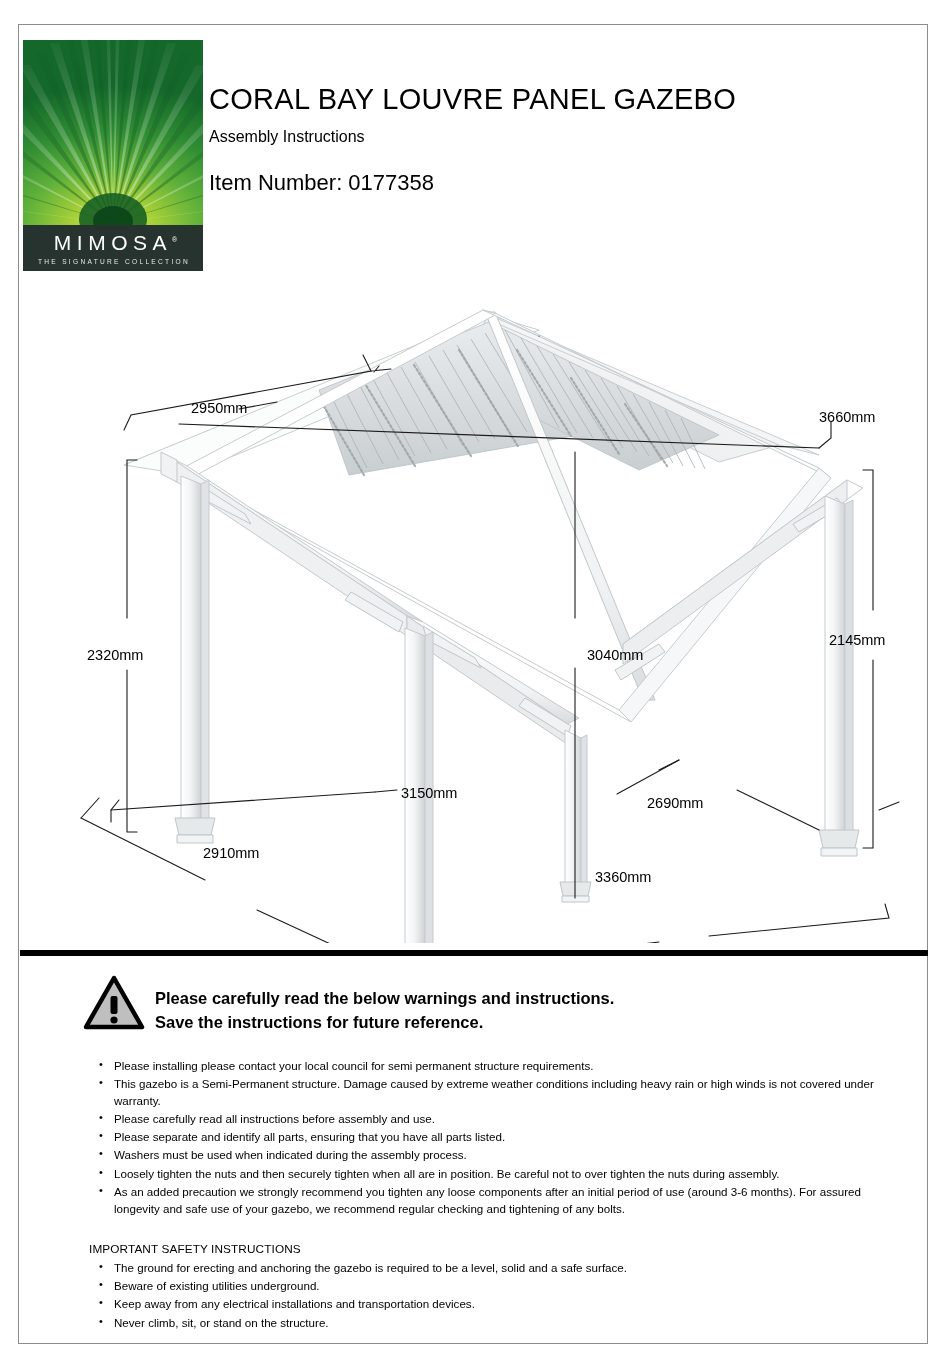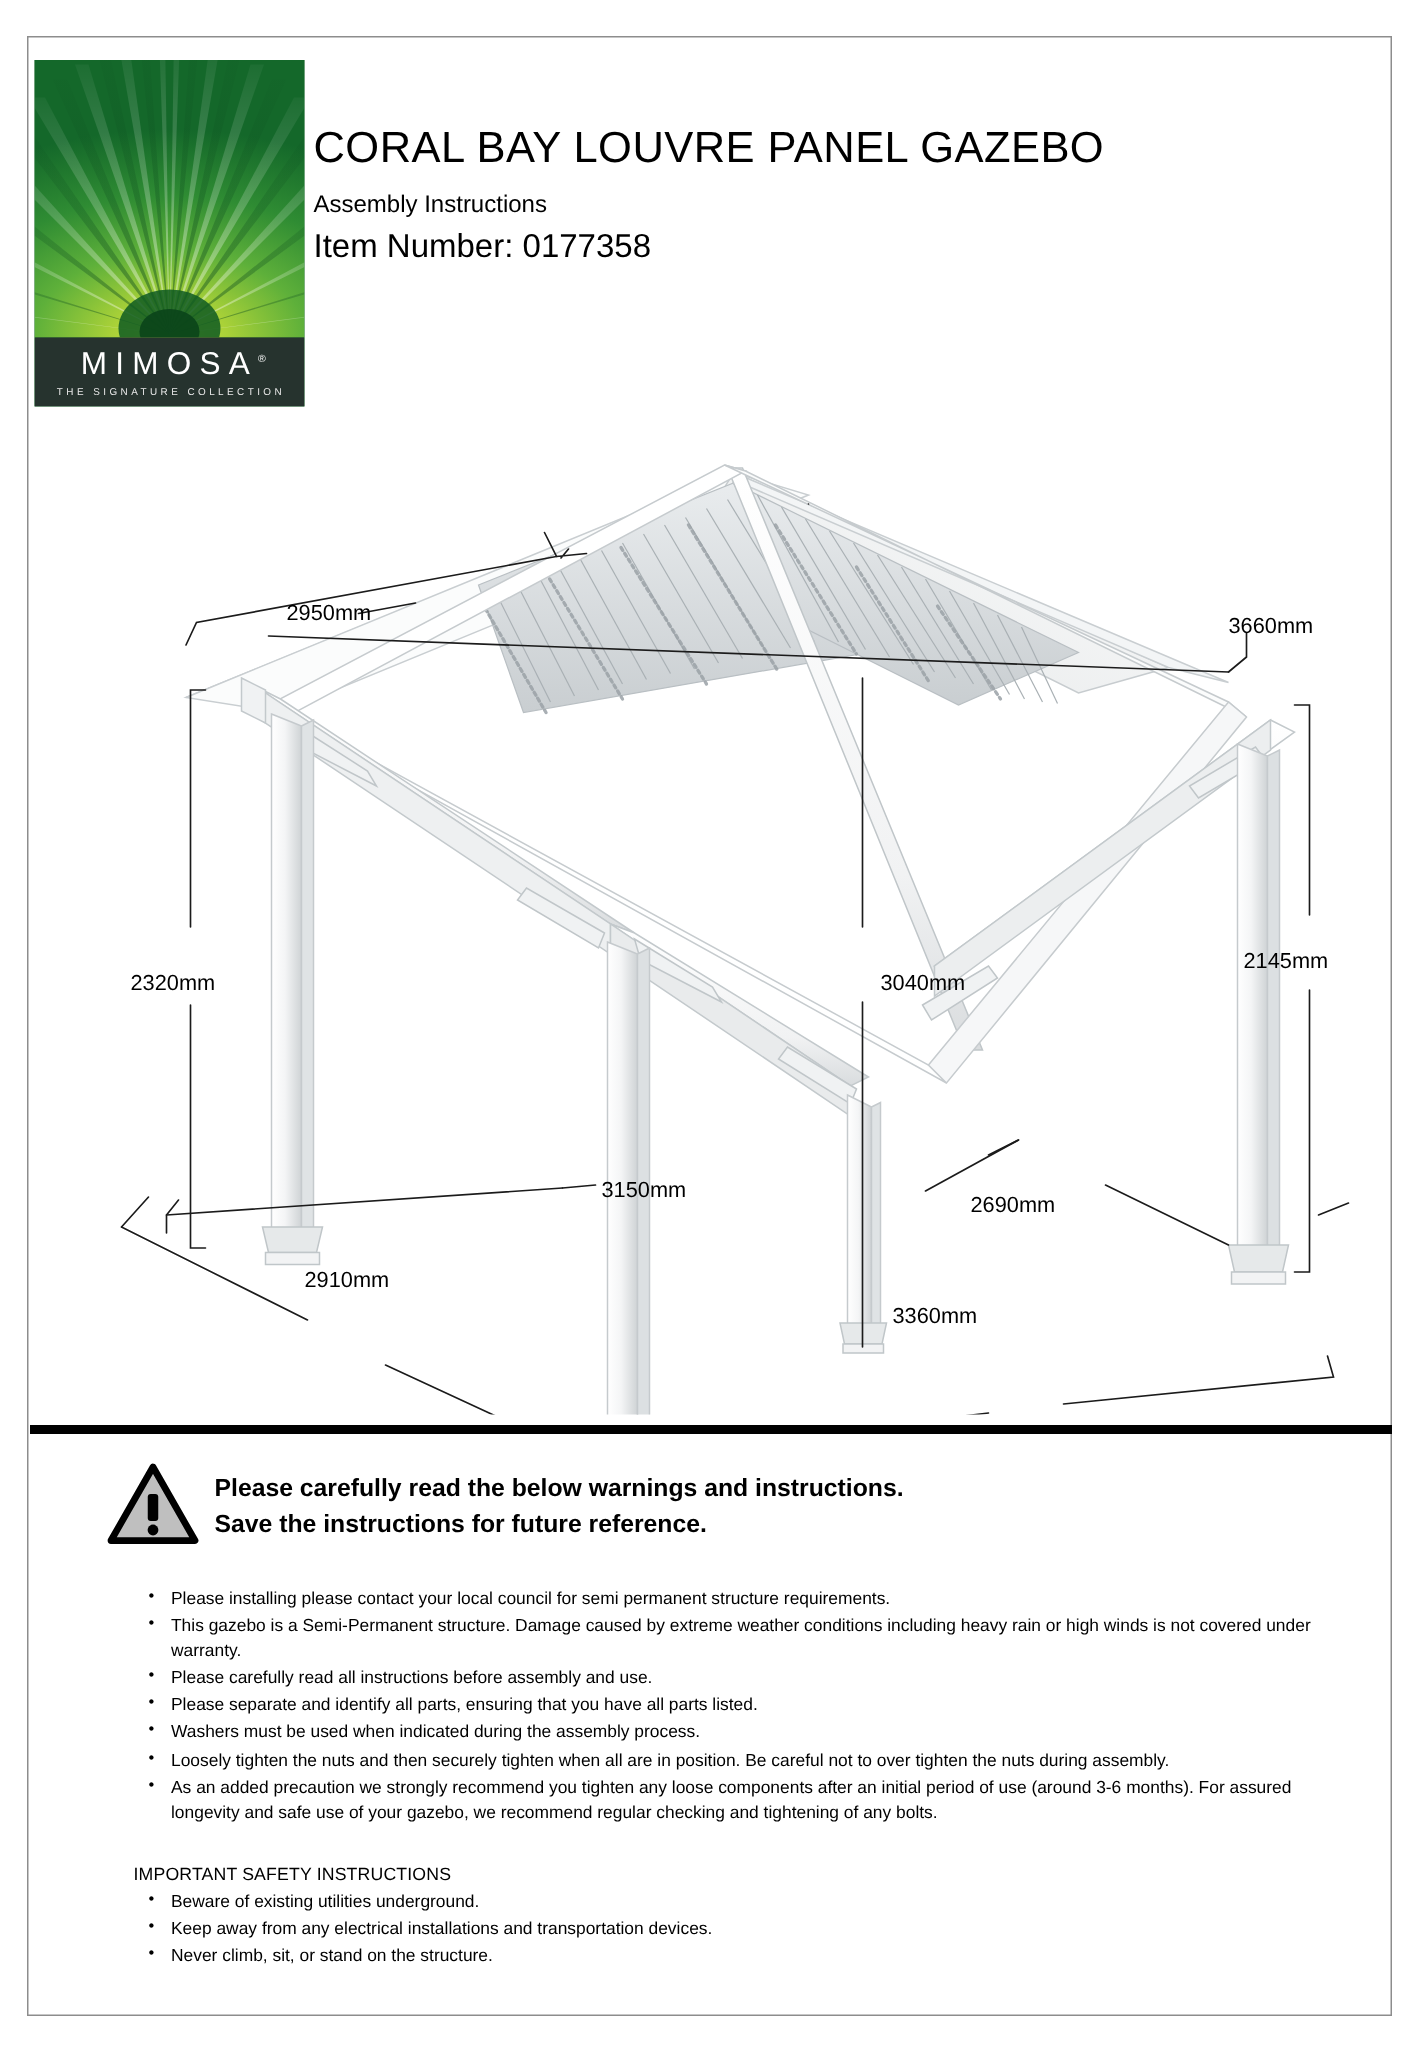--- a/index.html
+++ b/index.html
@@ -109,21 +109,21 @@
     line-height: 1.15;
     white-space: nowrap;
   }
   .title-sub {
     font-size: 16px;
     margin-top: 12px;
     line-height: 1.15;
   }
   .title-item {
     font-size: 22px;
-    margin-top: 4px;
+    margin-top: 23px;
     line-height: 1.15;
   }
 
   
   .diagram {
     position: absolute;
     left: 0;
     top: 245px;
     width: 910px;
     height: 673px;
@@ -136,25 +136,25 @@
     left: 1px;
     top: 925px;
     width: 908px;
     height: 6px;
     background: #000;
   }
 
   
   .warn-block {
     position: absolute;
-    left: 52px;
+    left: 64px;
     top: 948px;
     width: 820px;
     display: flex;
-    align-items: center;
+    align-items: flex-end;
   }
   .warn-icon {
     width: 62px;
     flex: 0 0 62px;
     padding-top: 2px;
   }
   .warn-text {
     margin-left: 10px;
     font-size: 16.5px;
     font-weight: bold;
@@ -487,20 +487,21 @@
         <li>Please separate and identify all parts, ensuring that you have all parts listed.</li>
         <li>Washers must be used when indicated during the assembly process.</li>
         <li>Loosely tighten the nuts and then securely tighten when all are in position. Be careful not to over tighten the nuts during assembly.</li>
         <li>As an added precaution we strongly recommend you tighten any loose components after an initial period of use (around 3-6 months). For assured longevity and safe use of your gazebo, we recommend regular checking and tightening of any bolts.</li>
       </ul>
     </div>
 
     <div class="safety">
       <div class="safety-head">IMPORTANT SAFETY INSTRUCTIONS</div>
       <ul class="b-list">
+        <li>The ground for erecting and anchoring the gazebo is required to be a level, solid and a safe surface.</li>
         <li>Beware of existing utilities underground.</li>
         <li>Keep away from any electrical installations and transportation devices.</li>
         <li>Never climb, sit, or stand on the structure.</li>
       </ul>
     </div>
 
   </div>
 </div>
 
 </body></html>

